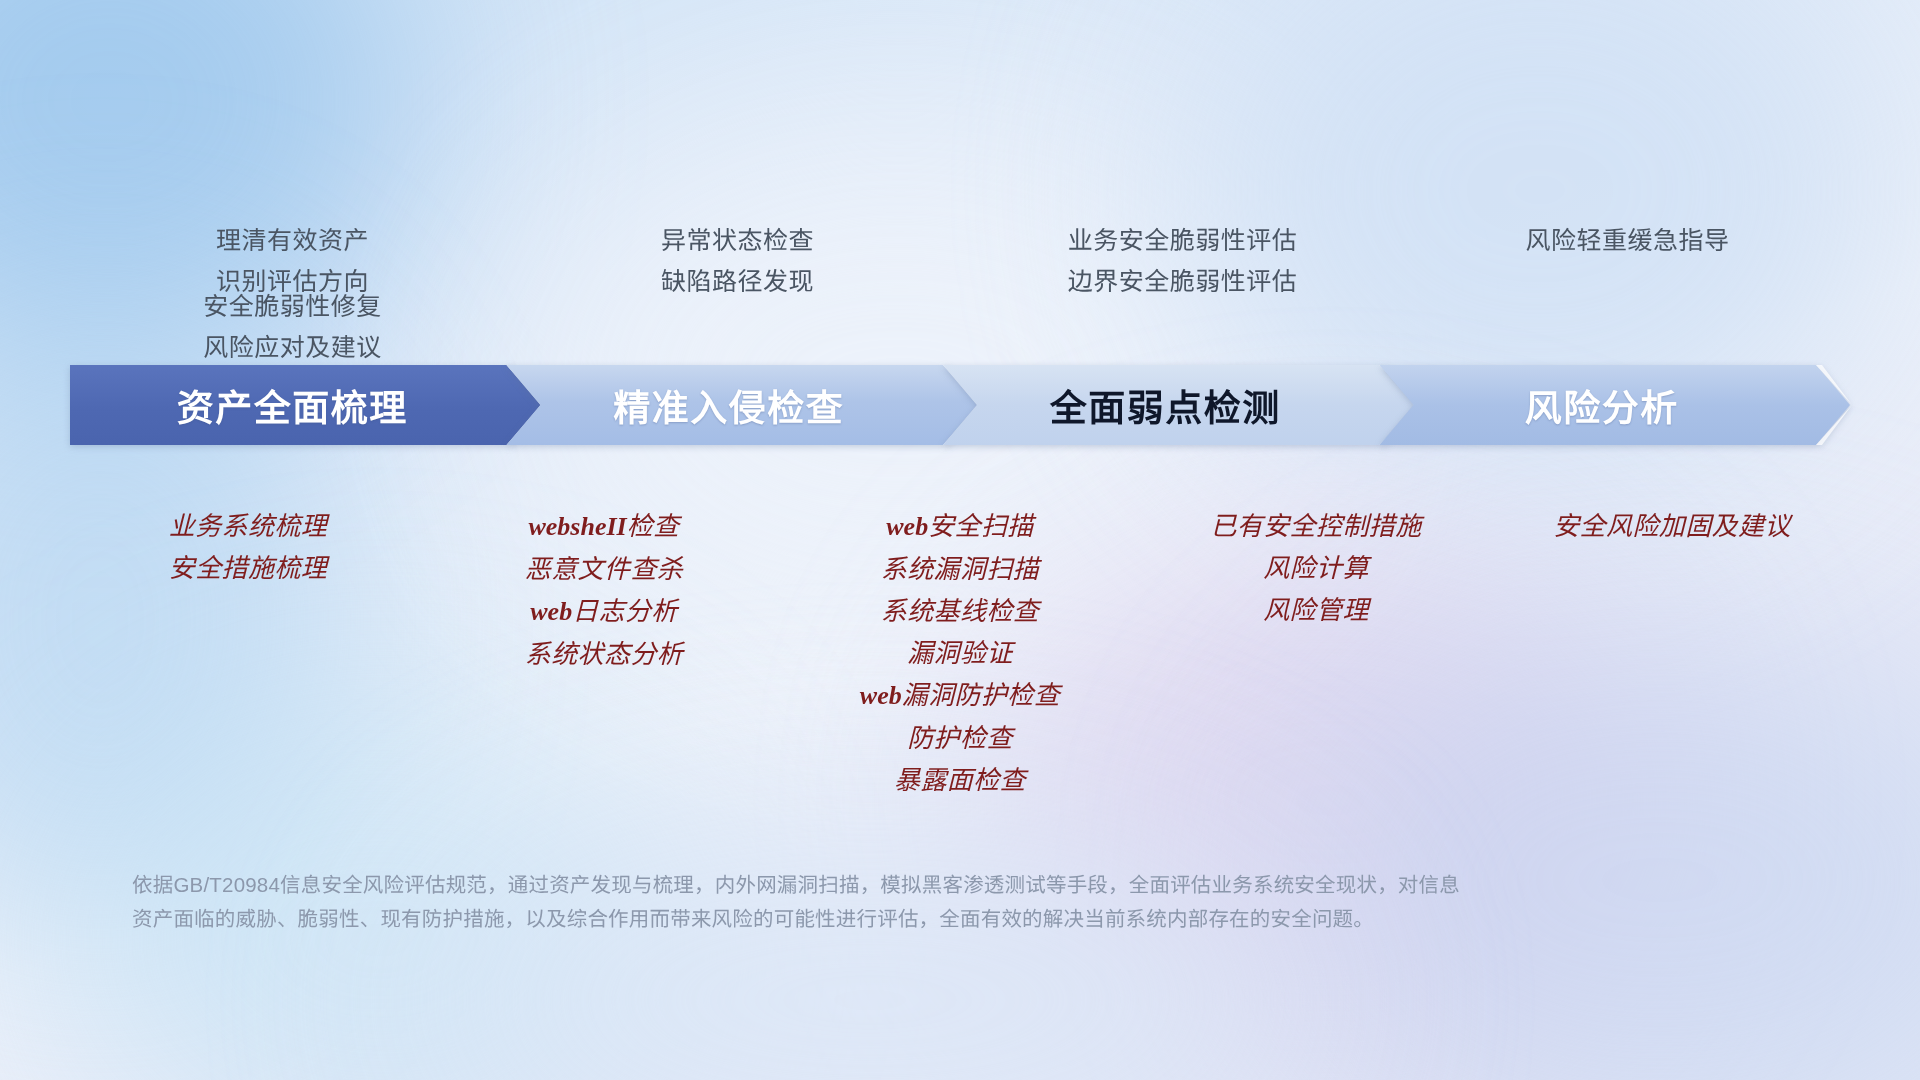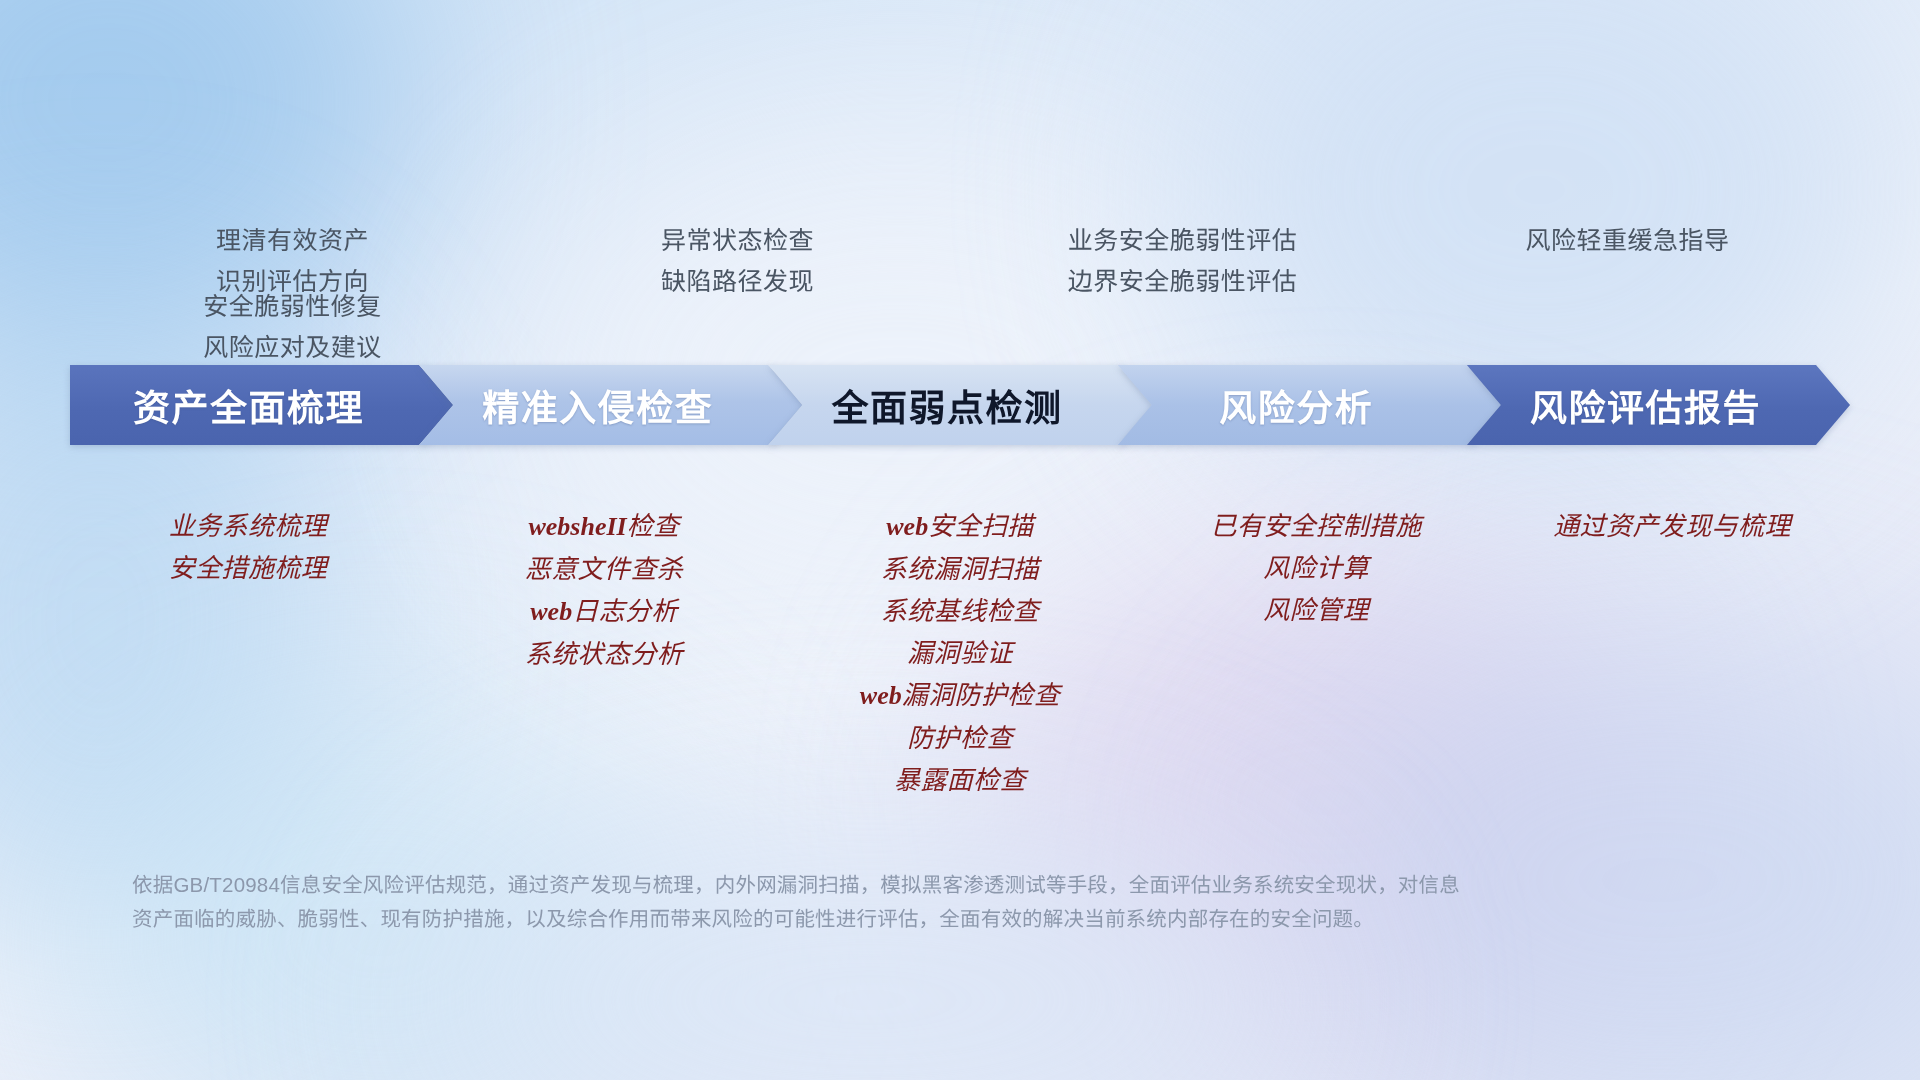--- a/index.html
+++ b/index.html
@@ -163,24 +163,20 @@
       <div class="edge"></div>
       <div class="label">全面弱点检测</div>
     </div>
 
     <div class="chev notch s4">
       <div class="shape"></div>
       <div class="edge"></div>
       <div class="label">风险分析</div>
     </div>
 
-    <div class="chev notch s5">
-      <div class="shape"></div>
-      <div class="label">风险评估报告</div>
-    </div>
 
   </div>
 
   <div class="bot-box">
 
     <div class="bot-col">
       <div class="bot-line">业务系统梳理</div>
       <div class="bot-line">安全措施梳理</div>
     </div>
 
@@ -201,21 +197,21 @@
       <div class="bot-line">暴露面检查</div>
     </div>
 
     <div class="bot-col">
       <div class="bot-line">已有安全控制措施</div>
       <div class="bot-line">风险计算</div>
       <div class="bot-line">风险管理</div>
     </div>
 
     <div class="bot-col">
-      <div class="bot-line">通过资产发现与梳理</div>
+      <div class="bot-line">安全风险加固及建议</div>
     </div>
 
   </div>
 
   <div class="footer">
     <p>依据GB/T20984信息安全风险评估规范，通过资产发现与梳理，内外网漏洞扫描，模拟黑客渗透测试等手段，全面评估业务系统安全现状，对信息</p>
     <p>资产面临的威胁、脆弱性、现有防护措施，以及综合作用而带来风险的可能性进行评估，全面有效的解决当前系统内部存在的安全问题。</p>
   </div>
 
 </div>

